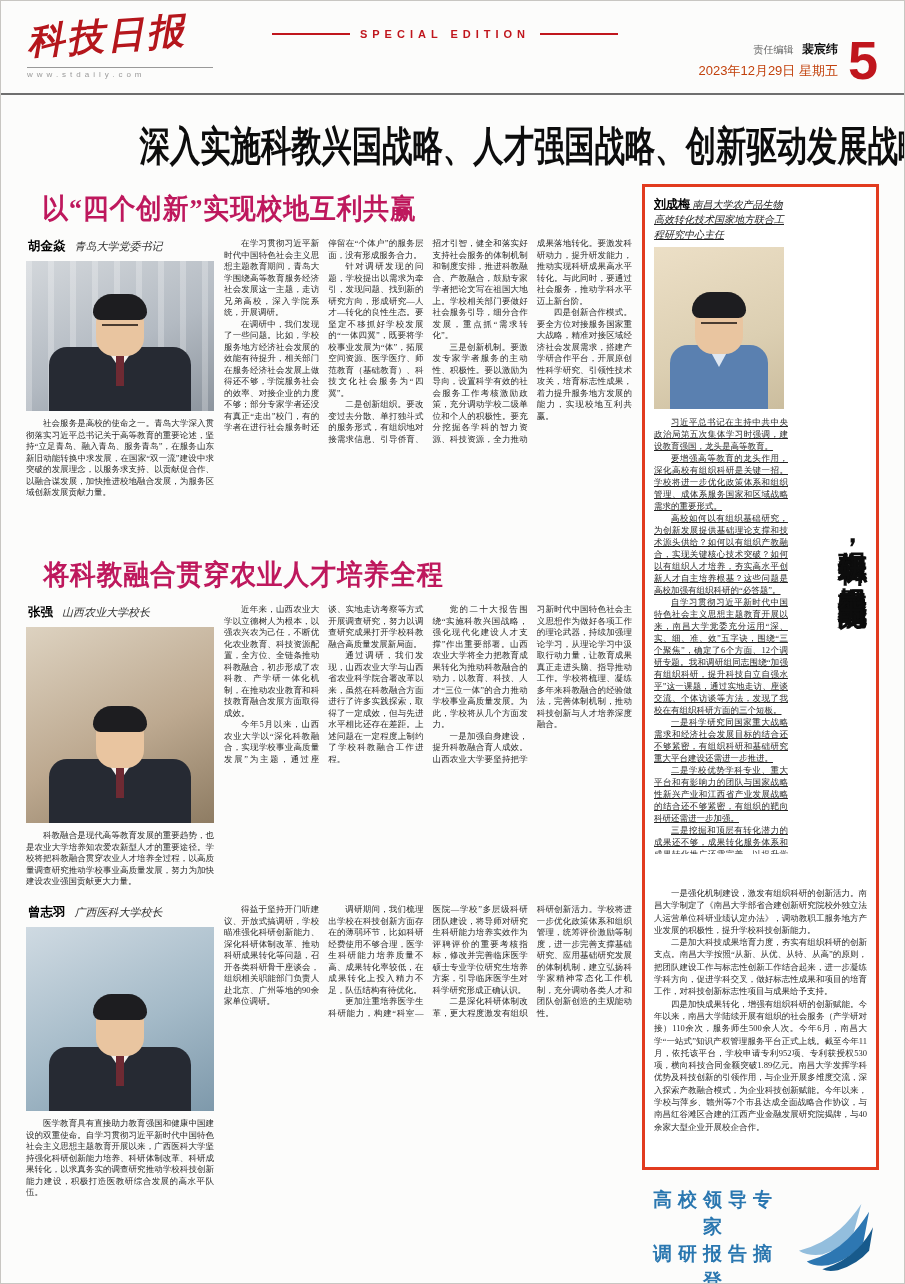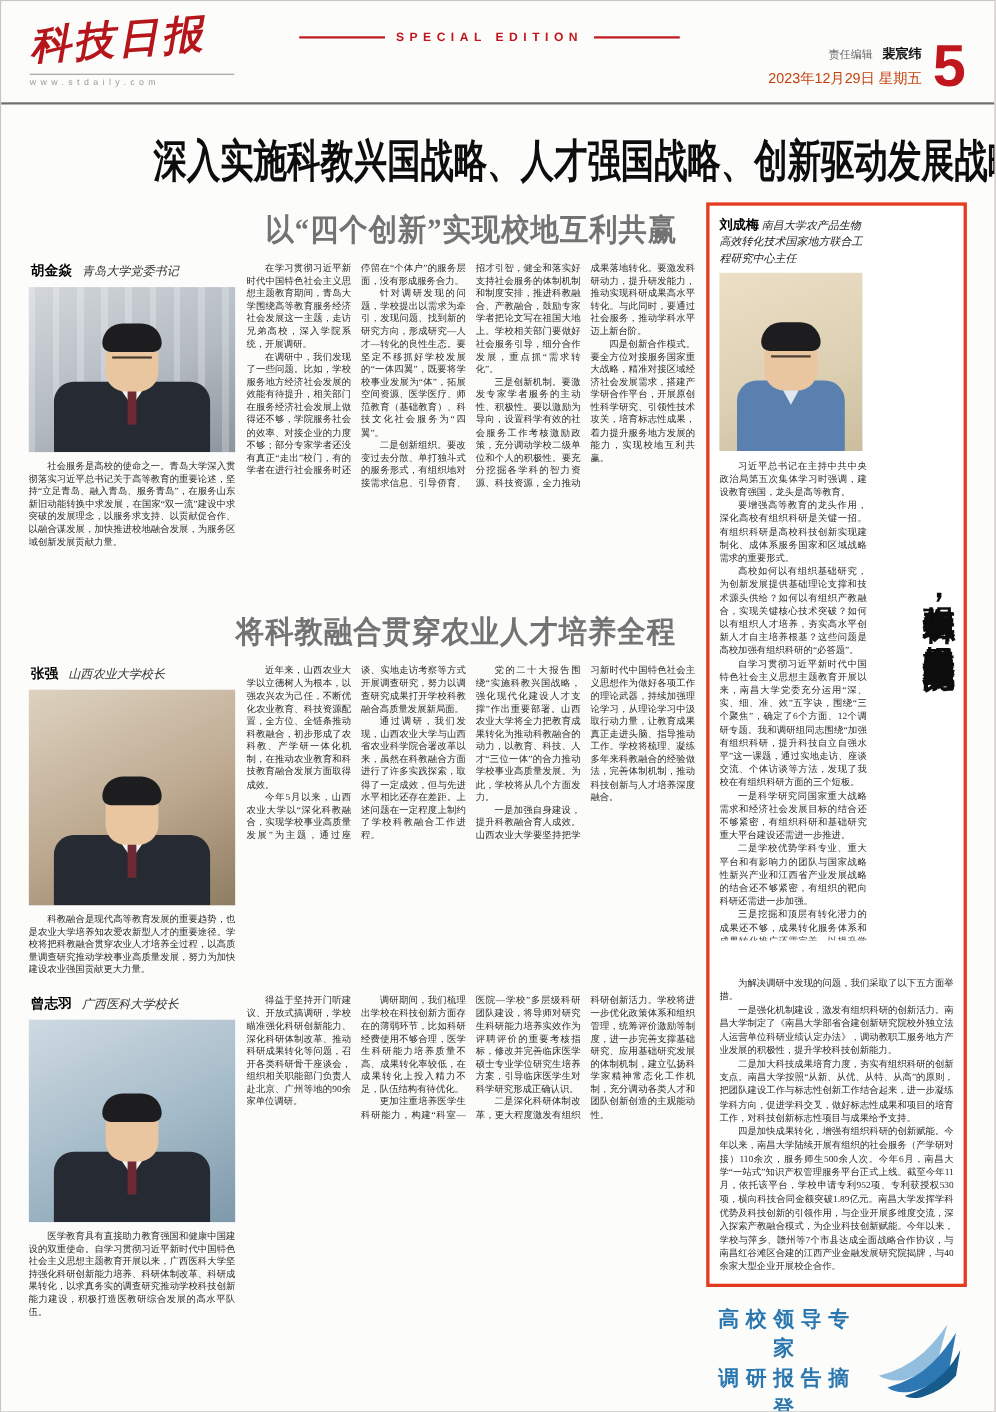--- a/index.html
+++ b/index.html
@@ -42,22 +42,22 @@
     font-family:"Liberation Sans","DejaVu Sans",sans-serif;font-weight:900;
     font-size:41px;color:#0d0d0d;letter-spacing:0;
   }
   .main-headline span{display:inline-block;transform:scaleX(.74);transform-origin:center;}
   
   .content{display:flex;gap:10px;padding:0 25px;}
   .left-region{width:606px;flex-shrink:0;}
   .right-region{flex:1;position:relative;}
   
   .article h2{
-    margin:12px 0 10px 0;text-align:right;font-weight:700;font-size:28px;
-    letter-spacing:1px;color:#737373;white-space:nowrap;
+    margin:12px 0 10px 0;text-align:left;font-weight:700;font-size:28px;
+    letter-spacing:1px;color:#be185d;white-space:nowrap;
   }
   .article h2 span{display:inline-block;transform:scaleX(.92);}
   .article-body{display:flex;gap:10px;overflow:hidden;}
   .a1 .article-body{height:306px;}
   .a2 .article-body{height:300px;}
   .a3 .article-body{height:312px;justify-content:space-between;}
   .author-col{width:188px;flex-shrink:0;display:flex;flex-direction:column;overflow:hidden;}
   .byline{font-size:12px;margin:0 0 6px 2px;}
   .byline b{font-family:"Liberation Sans",sans-serif;font-size:12.5px;color:#000;}
   .byline .atitle{font-style:italic;font-size:11px;color:#333;margin-left:6px;}
@@ -77,21 +77,21 @@
   .head{width:48px;height:58px;background:#e9c5a0;border-radius:24px 24px 18px 18px;position:relative;z-index:2;}
   .hair{position:absolute;top:-4px;left:-3px;right:-3px;height:26px;background:#1d1d20;border-radius:24px 24px 10px 10px;}
   .glasses{position:absolute;top:26px;left:6px;right:6px;height:9px;border-top:2px solid #4a3c31;}
   .torso{width:76%;height:64px;background:#262a33;border-radius:18px 18px 0 0;margin-top:-9px;position:relative;z-index:1;}
   .collar{position:absolute;top:0;left:50%;transform:translateX(-50%);width:0;height:0;
     border-left:15px solid transparent;border-right:15px solid transparent;border-top:22px solid #f4f2ee;}
   .tie{position:absolute;top:5px;left:50%;transform:translateX(-50%);width:8px;height:34px;background:#6e2a33;z-index:3;}
   
   .feature-box{border:3px solid #e23b1f;margin-top:6px;padding:10px 9px 8px 9px;height:986px;overflow:hidden;background:#fff;}
   .feature-top{display:flex;gap:4px;}
-  .feature-left{width:134px;flex-shrink:0;}
+  .feature-left{width:134px;flex-shrink:0;text-decoration:underline;}
   .feature-byline{font-size:10px;line-height:15px;color:#222;}
   .feature-byline b{font-family:"Liberation Sans",sans-serif;font-size:12px;color:#000;}
   .feature-byline .atitle{font-style:italic;}
   .photo-f{width:130px;height:162px;margin-top:5px;background:linear-gradient(160deg,#ecdfc6 0%,#dccfb2 60%,#cbbd9e 100%);}
   .photo-f .torso{background:#5a80b0;}
   .photo-f .collar{border-top-color:#dfe7f1;border-left-width:12px;border-right-width:12px;}
   .feature-narrow{font-size:8.5px;line-height:12px;text-align:justify;color:#2a2a2a;margin-top:7px;height:438px;overflow:hidden;}
   .vert-title{
     flex:1;writing-mode:vertical-rl;font-weight:700;font-size:29px;line-height:1;
     letter-spacing:1px;color:#0d0d0d;height:648px;margin-top:32px;
@@ -255,32 +255,31 @@
                   <div class="glasses"></div>
                 </div>
                 <div class="torso">
                   <div class="collar"></div>
 
                 </div>
               </div>
             </div>
             <div class="feature-narrow">
                 <p>习近平总书记在主持中共中央政治局第五次集体学习时强调，建设教育强国，龙头是高等教育。</p>
-                <p>要增强高等教育的龙头作用，深化高校有组织科研是关键一招。有组织科研是高校科技创新实现建制化、成体系服务国家和区域战略需求的重要形式。</p>
+                <p>要增强高等教育的龙头作用，深化高校有组织科研是关键一招。学校将进一步优化政策体系和组织管理、成体系服务国家和区域战略需求的重要形式。</p>
                 <p>高校如何以有组织基础研究，为创新发展提供基础理论支撑和技术源头供给？如何以有组织产教融合，实现关键核心技术突破？如何以有组织人才培养，夯实高水平创新人才自主培养根基？这些问题是高校加强有组织科研的“必答题”。</p>
                 <p>自学习贯彻习近平新时代中国特色社会主义思想主题教育开展以来，南昌大学党委充分运用“深、实、细、准、效”五字诀，围绕“三个聚焦”，确定了6个方面、12个调研专题。我和调研组同志围绕“加强有组织科研，提升科技自立自强水平”这一课题，通过实地走访、座谈交流、个体访谈等方法，发现了我校在有组织科研方面的三个短板。</p>
                 <p>一是科学研究同国家重大战略需求和经济社会发展目标的结合还不够紧密，有组织科研和基础研究重大平台建设还需进一步推进。</p>
                 <p>二是学校优势学科专业、重大平台和有影响力的团队与国家战略性新兴产业和江西省产业发展战略的结合还不够紧密，有组织的靶向科研还需进一步加强。</p>
                 <p>三是挖掘和顶层有转化潜力的成果还不够，成果转化服务体系和成果转化推广还需完善，以提升学校科技成果转化水平。</p>
               </div>
           </div>
           <div class="vert-title">加强有组织科研，提升服务国家和区域战略能力</div>
         </div>
         <div class="feature-wide">
-            <p>为解决调研中发现的问题，我们采取了以下五方面举措。</p>
             <p>一是强化机制建设，激发有组织科研的创新活力。南昌大学制定了《南昌大学部省合建创新研究院校外独立法人运营单位科研业绩认定办法》，调动教职工服务地方产业发展的积极性，提升学校科技创新能力。</p>
             <p>二是加大科技成果培育力度，夯实有组织科研的创新支点。南昌大学按照“从新、从优、从特、从高”的原则，把团队建设工作与标志性创新工作结合起来，进一步凝练学科方向，促进学科交叉，做好标志性成果和项目的培育工作，对科技创新标志性项目与成果给予支持。</p>
             <p>四是加快成果转化，增强有组织科研的创新赋能。今年以来，南昌大学陆续开展有组织的社会服务（产学研对接）110余次，服务师生500余人次。今年6月，南昌大学“一站式”知识产权管理服务平台正式上线。截至今年11月，依托该平台，学校申请专利952项、专利获授权530项，横向科技合同金额突破1.89亿元。南昌大学发挥学科优势及科技创新的引领作用，与企业开展多维度交流，深入探索产教融合模式，为企业科技创新赋能。今年以来，学校与萍乡、赣州等7个市县达成全面战略合作协议，与南昌红谷滩区合建的江西产业金融发展研究院揭牌，与40余家大型企业开展校企合作。</p>
           </div>
       </aside>
 
       <div class="logo-block">
         <div class="logo-text">
           <div>高校领导专家</div>
           <div>调研报告摘登</div>

